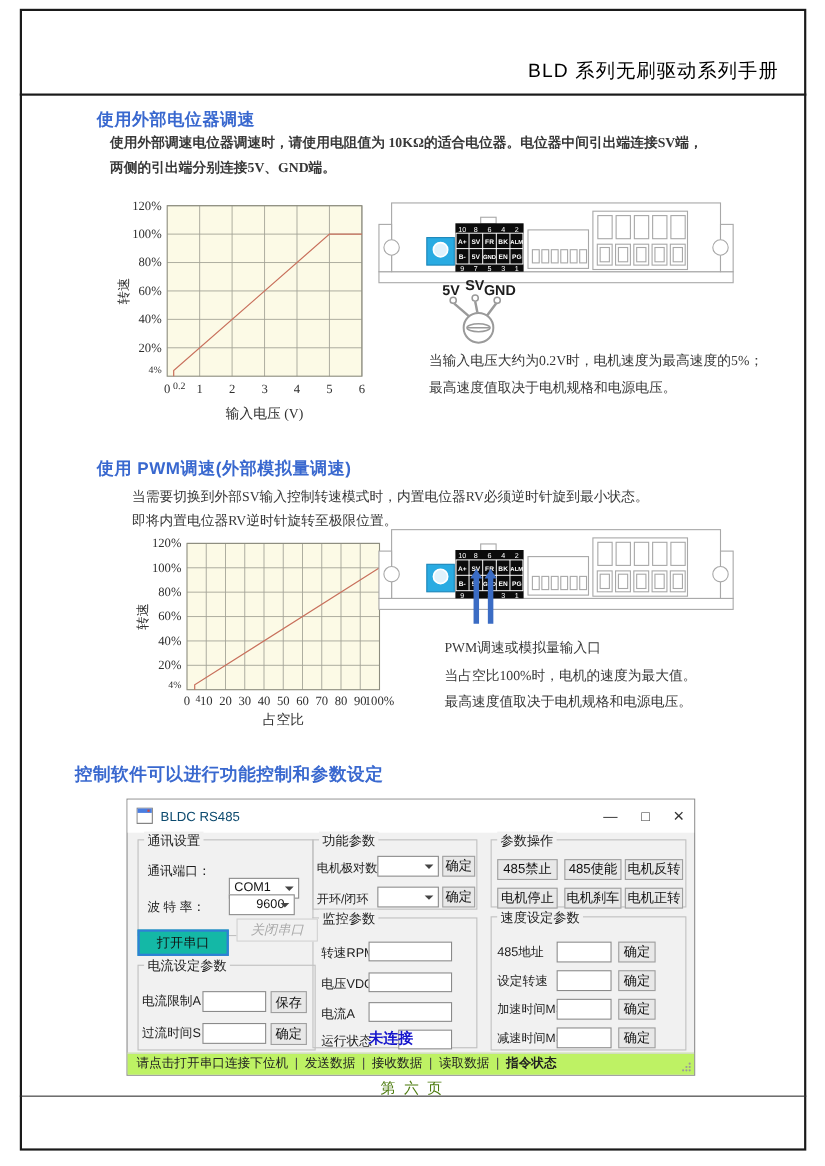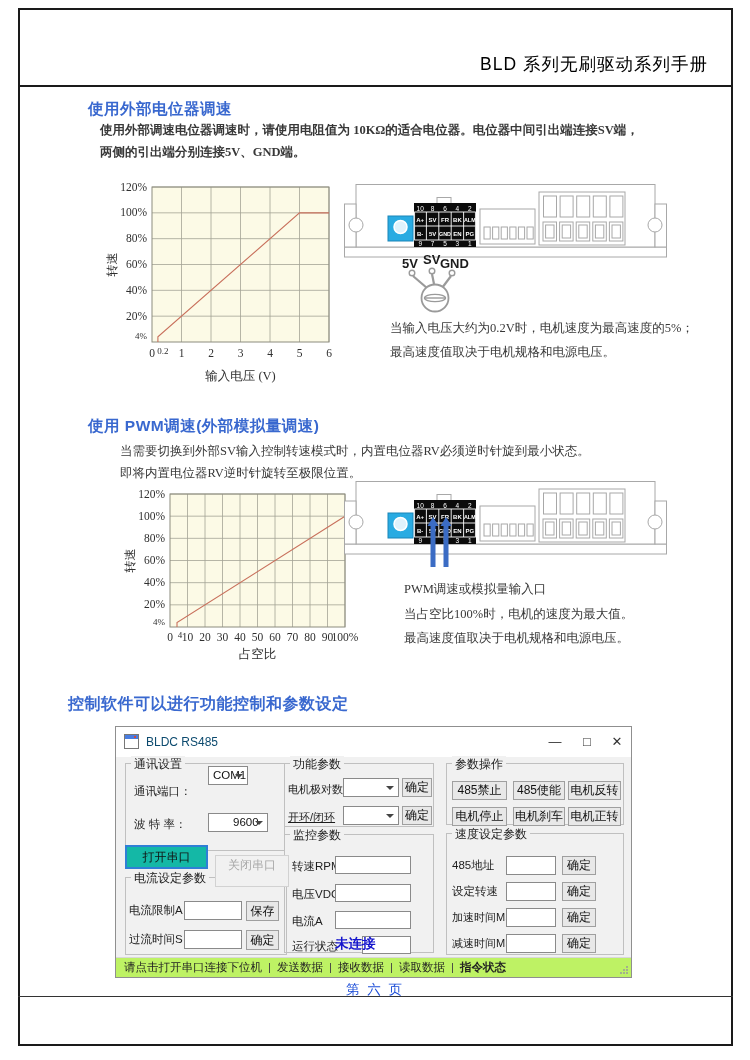--- a/index.html
+++ b/index.html
@@ -20,21 +20,21 @@
   #s2-body{left:100px;top:440px;margin-left:20px;}
   #notes2{left:404px;top:577px;line-height:24.5px;}
   #s3-title{left:68px;top:694px;font-size:16px;}
   #chart1{left:100px;top:178px;}
   #chart2{left:118px;top:486px;}
   #device1{left:343px;top:182px;}
   #device2{left:343px;top:479px;}
   #potsym{left:394px;top:252px;}
   .pot-label{font-size:13px;font-weight:600;color:#1c1c1c;font-family:"Liberation Sans",sans-serif;}
   #footer-line{left:18px;top:996px;width:715px;height:1px;background:#333;}
-  #footer-text{left:0;top:981px;width:750px;text-align:center;font-size:13.5px;color:#1d4ed8;letter-spacing:2px;}
+  #footer-text{left:0;top:981px;width:750px;text-align:center;font-size:13.5px;color:#4d7c0f;letter-spacing:2px;}
 
   
   #app-win{left:115px;top:726px;width:515px;height:250px;background:#f1f1f1;
            border:1px solid #8f8f8f;font-family:"Liberation Sans",sans-serif;}
   #app-win *{box-sizing:border-box;}
   .titlebar{position:absolute;left:0;top:0;width:100%;height:30px;background:#fff;}
   .win-title{position:absolute;left:30px;top:8px;font-size:12px;color:#0c4a6e;}
   .win-ctl{position:absolute;top:6px;width:22px;height:18px;text-align:center;font-size:13px;color:#333;line-height:18px;}
   .gbox{position:absolute;border:1px solid #c0c0c0;}
   .glabel{position:absolute;font-size:12px;color:#1d1d1d;background:#f1f1f1;padding:0 3px;white-space:nowrap;}
@@ -322,43 +322,43 @@
   <div class="gbox" style="left:330px;top:36px;width:178px;height:62px;"></div>
   <span class="glabel" style="left:336px;top:29px;">参数操作</span>
   <div class="gbox" style="left:168px;top:107px;width:150px;height:119px;"></div>
   <span class="glabel" style="left:174px;top:100px;">监控参数</span>
   <div class="gbox" style="left:9px;top:150px;width:162px;height:78px;"></div>
   <span class="glabel" style="left:15px;top:143px;">电流设定参数</span>
   <div class="gbox" style="left:330px;top:106px;width:178px;height:122px;"></div>
   <span class="glabel" style="left:336px;top:99px;">速度设定参数</span>
 
   <span class="fld-label" style="left:18px;top:57px;">通讯端口：</span>
-  <div class="combo" style="left:92px;top:39px;width:40px;height:19px;">
+  <div class="combo" style="left:92px;top:71px;width:64px;height:19px;">
     <span>COM1</span>
   </div>
   <span class="fld-label" style="left:18px;top:90px;">波 特 率：</span>
   <div class="combo" style="left:92px;top:86px;width:60px;height:19px;padding-left:24px;">
     <span>9600</span>
   </div>
   <div class="btn btn-open" style="left:9px;top:118px;width:83px;height:24px;">打开串口</div>
-  <div class="btn btn-disabled" style="left:99px;top:128px;width:74px;height:32px;line-height:19px;">关闭串口</div>
+  <div class="btn btn-disabled" style="left:99px;top:108px;width:74px;height:21px;line-height:19px;font-style:italic;">关闭串口</div>
 
   <span class="fld-label" style="left:13px;top:176px;">电流限制A</span>
   <div class="tbox" style="left:68px;top:174px;width:58px;height:19px;"></div>
   <div class="btn" style="left:130px;top:174px;width:33px;height:20px;line-height:18px;">保存</div>
   <span class="fld-label" style="left:13px;top:205px;">过流时间S</span>
   <div class="tbox" style="left:68px;top:203px;width:58px;height:19px;"></div>
   <div class="btn" style="left:130px;top:203px;width:33px;height:20px;line-height:18px;">确定</div>
 
   <span class="fld-label" style="left:172px;top:55px;font-size:11px;">电机极对数</span>
   <div class="combo" style="left:227px;top:51px;width:56px;height:19px;">
     <span></span>
   </div>
   <div class="btn" style="left:286px;top:51px;width:30px;height:19px;">确定</div>
-  <span class="fld-label" style="left:172px;top:83px;font-size:11px;text-decoration:underline;">开环/闭环</span>
+  <span class="fld-label" style="left:172px;top:83px;font-size:11px;">开环/闭环</span>
   <div class="combo" style="left:227px;top:79px;width:56px;height:19px;">
     <span></span>
   </div>
   <div class="btn" style="left:286px;top:79px;width:30px;height:19px;">确定</div>
 
   <span class="fld-label" style="left:176px;top:132px;">转速RPM</span>
   <div class="tbox" style="left:219px;top:129px;width:76px;height:18px;"></div>
   <span class="fld-label" style="left:176px;top:160px;">电压VDC</span>
   <div class="tbox" style="left:219px;top:157px;width:76px;height:18px;"></div>
   <span class="fld-label" style="left:176px;top:187px;">电流A</span>

